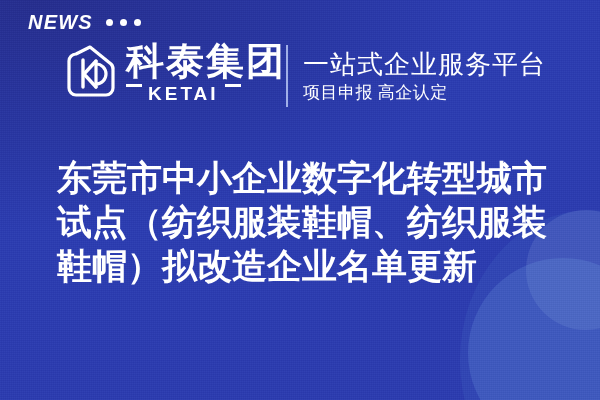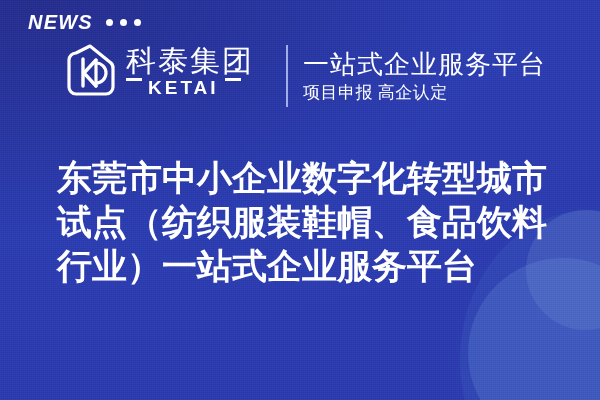--- a/index.html
+++ b/index.html
@@ -63,22 +63,22 @@
     display:flex; align-items:center;
   }
   #logo-mark {
     width:54px; height:58px;
     flex:0 0 auto;
     margin-right:9px;
   }
   #brand-text { display:flex; flex-direction:column; align-items:stretch; }
   #brand-cn {
     color:#ffffff;
-    font-size:30px;
-    font-weight:normal;
+    font-size:38px;
+    font-weight:bold;
     letter-spacing:2px;
     line-height:1.05;
     white-space:nowrap;
   }
   #brand-en-row {
     display:flex; gap:6px;
     margin-top:2px;
   }
   .brand-rule { height:3px; background:#ffffff; flex:0 0 16px; }
   #brand-en {
@@ -179,15 +179,15 @@
     </div>
   </div>
 
   <div id="header-divider"></div>
 
   <div id="tagline-block">
     <div id="tagline-main">一站式企业服务平台</div>
     <div id="tagline-sub">项目申报 高企认定</div>
   </div>
 
-  <div id="headline">东莞市中小企业数字化转型城市试点（纺织服装鞋帽、食品饮料行业）一站式企业服务平台</div>
+  <div id="headline">东莞市中小企业数字化转型城市试点（纺织服装鞋帽、纺织服装鞋帽）拟改造企业名单更新</div>
 
 </div>
 
 </body></html>

